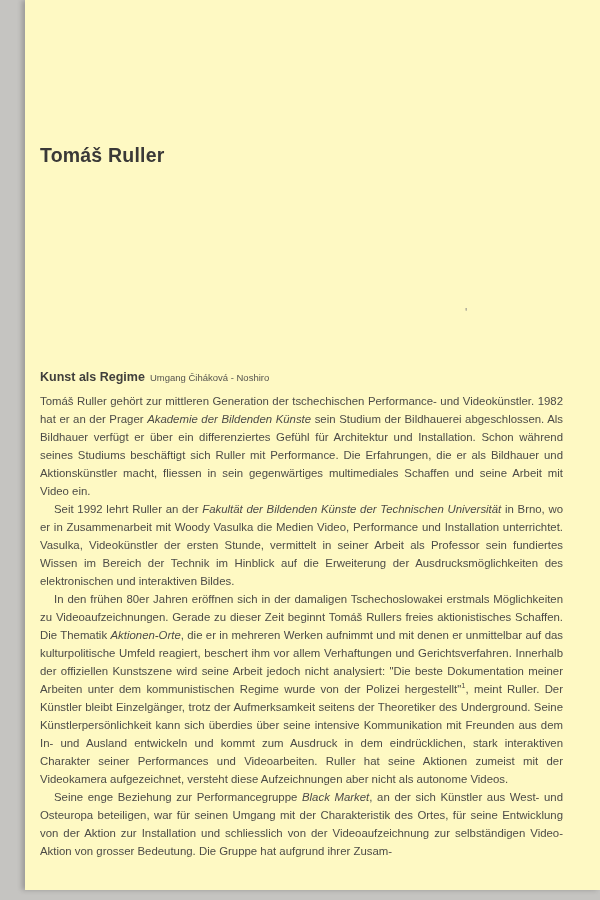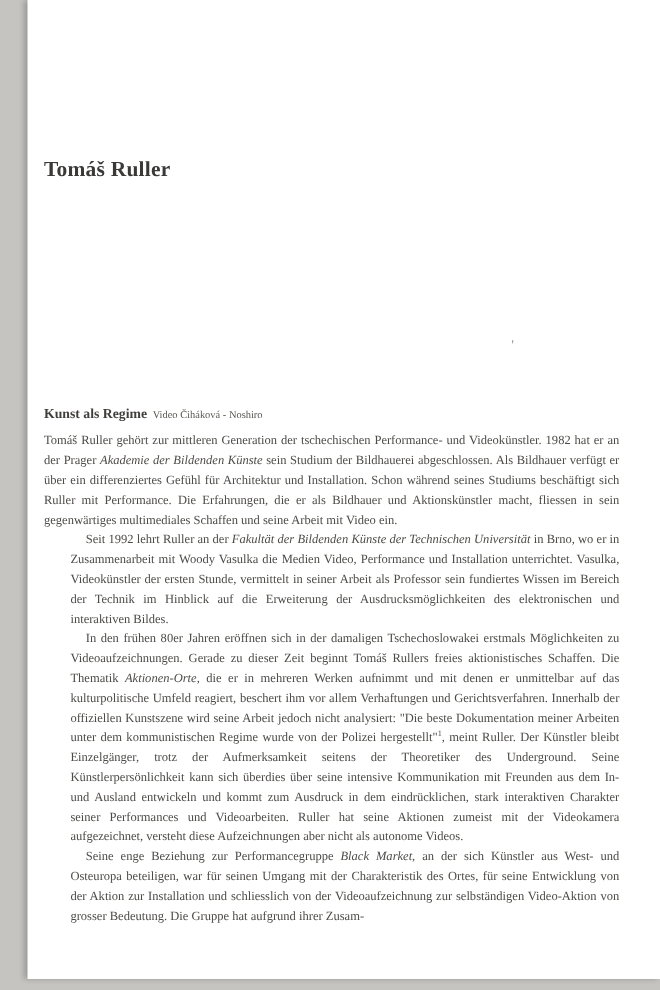--- a/index.html
+++ b/index.html
@@ -55,38 +55,38 @@
     font-size:9.5px;
     color:#56554f;
     margin-left:5px;
   }
   .body p {
     font-size:11.4px;
     line-height:18px;
     text-align:justify;
     color:#4c4b47;
   }
-  .body p.indent { text-indent:14px;margin-left:24px; }
+  .body p.indent { text-indent:14px; }
   .body em { font-style:italic; }
   .body sup {
     font-size:7.5px;
     vertical-align:super;
     line-height:0;
   }
 </style>
 </head>
 <body>
 
 <div class="canvas" style="background: rgb(197, 196, 193);">
-  <div class="page" style="background: #ffffff; font-family: Liberation Serif, serif;">
+  <div class="page" style="background: #fef9c3;">
     <h1 class="title">Tomáš Ruller</h1>
     <span class="artifact">'</span>
     <div class="article">
       <p class="heading-line">
-        <span class="heading">Kunst als Regime</span><span class="byline">Video Čiháková - Noshiro</span>
+        <span class="heading">Kunst als Regime</span><span class="byline">Umgang Čiháková - Noshiro</span>
       </p>
       <div class="body">
           <p class=""><span>Tomáš Ruller gehört zur mittleren Generation der tschechischen Performance- und Videokünstler. 1982 hat er an der Prager </span><em>Akademie der Bildenden Künste</em><span> sein Studium der Bildhauerei abgeschlossen. Als Bildhauer verfügt er über ein differenziertes Gefühl für Architektur und Installation. Schon während seines Studiums beschäftigt sich Ruller mit Performance. Die Erfahrungen, die er als Bildhauer und Aktionskünstler macht, fliessen in sein gegenwärtiges multimediales Schaffen und seine Arbeit mit Video ein.</span></p>
           <p class="indent"><span>Seit 1992 lehrt Ruller an der </span><em>Fakultät der Bildenden Künste der Technischen Universität</em><span> in Brno, wo er in Zusammenarbeit mit Woody Vasulka die Medien Video, Performance und Installation unterrichtet. Vasulka, Videokünstler der ersten Stunde, vermittelt in seiner Arbeit als Professor sein fundiertes Wissen im Bereich der Technik im Hinblick auf die Erweiterung der Ausdrucksmöglichkeiten des elektronischen und interaktiven Bildes.</span></p>
           <p class="indent"><span>In den frühen 80er Jahren eröffnen sich in der damaligen Tschechoslowakei erstmals Möglichkeiten zu Videoaufzeichnungen. Gerade zu dieser Zeit beginnt Tomáš Rullers freies aktionistisches Schaffen. Die Thematik </span><em>Aktionen-Orte</em><span>, die er in mehreren Werken aufnimmt und mit denen er unmittelbar auf das kulturpolitische Umfeld reagiert, beschert ihm vor allem Verhaftungen und Gerichtsverfahren. Innerhalb der offiziellen Kunstszene wird seine Arbeit jedoch nicht analysiert: "Die beste Dokumentation meiner Arbeiten unter dem kommunistischen Regime wurde von der Polizei hergestellt"</span><sup>1</sup><span>, meint Ruller. Der Künstler bleibt Einzelgänger, trotz der Aufmerksamkeit seitens der Theoretiker des Underground. Seine Künstlerpersönlichkeit kann sich überdies über seine intensive Kommunikation mit Freunden aus dem In- und Ausland entwickeln und kommt zum Ausdruck in dem eindrücklichen, stark interaktiven Charakter seiner Performances und Videoarbeiten. Ruller hat seine Aktionen zumeist mit der Videokamera aufgezeichnet, versteht diese Aufzeichnungen aber nicht als autonome Videos.</span></p>
           <p class="indent"><span>Seine enge Beziehung zur Performancegruppe </span><em>Black Market</em><span>, an der sich Künstler aus West- und Osteuropa beteiligen, war für seinen Umgang mit der Charakteristik des Ortes, für seine Entwicklung von der Aktion zur Installation und schliesslich von der Videoaufzeichnung zur selbständigen Video-Aktion von grosser Bedeutung. Die Gruppe hat aufgrund ihrer Zusam-</span></p>
         </div>
     </div>
   </div>
 </div>

